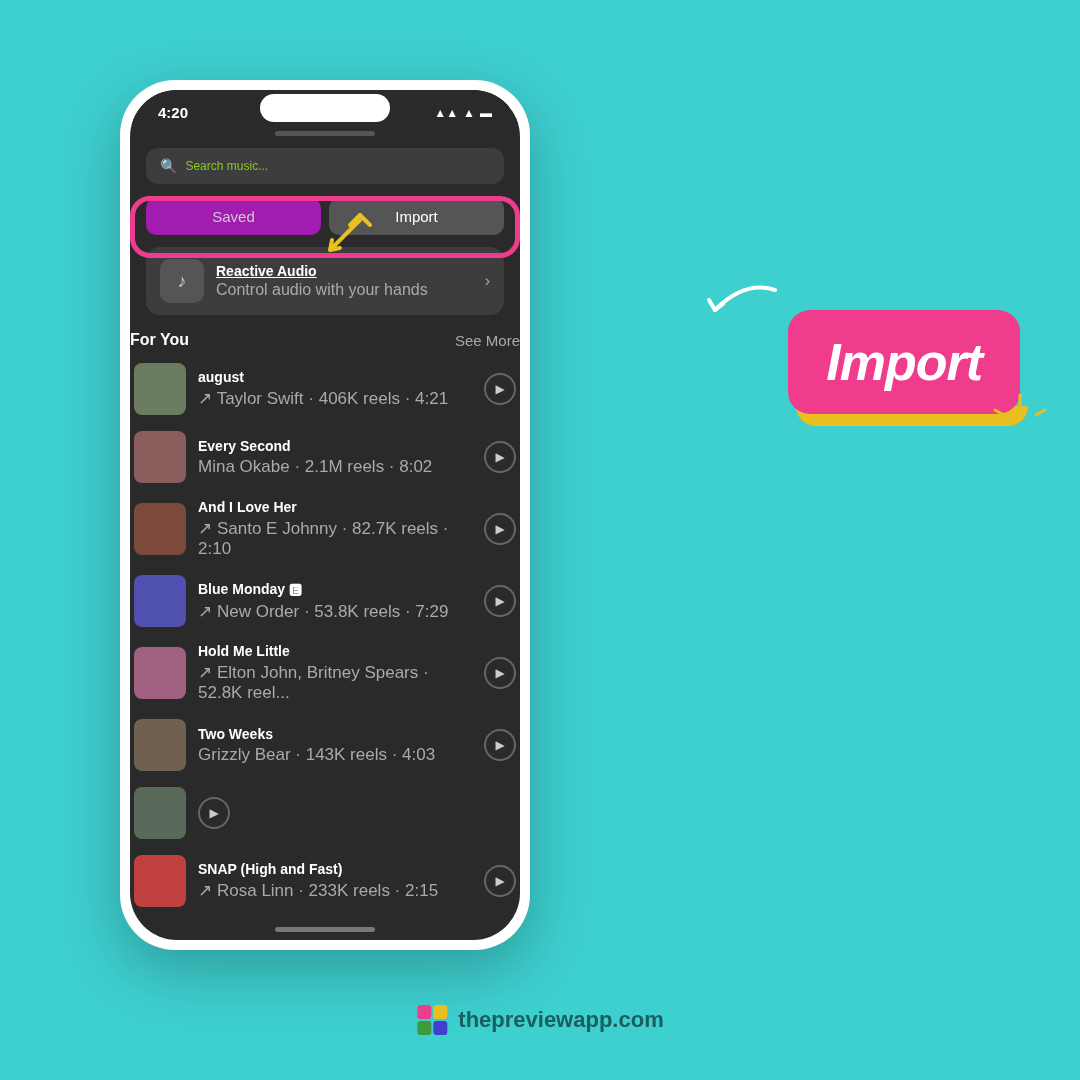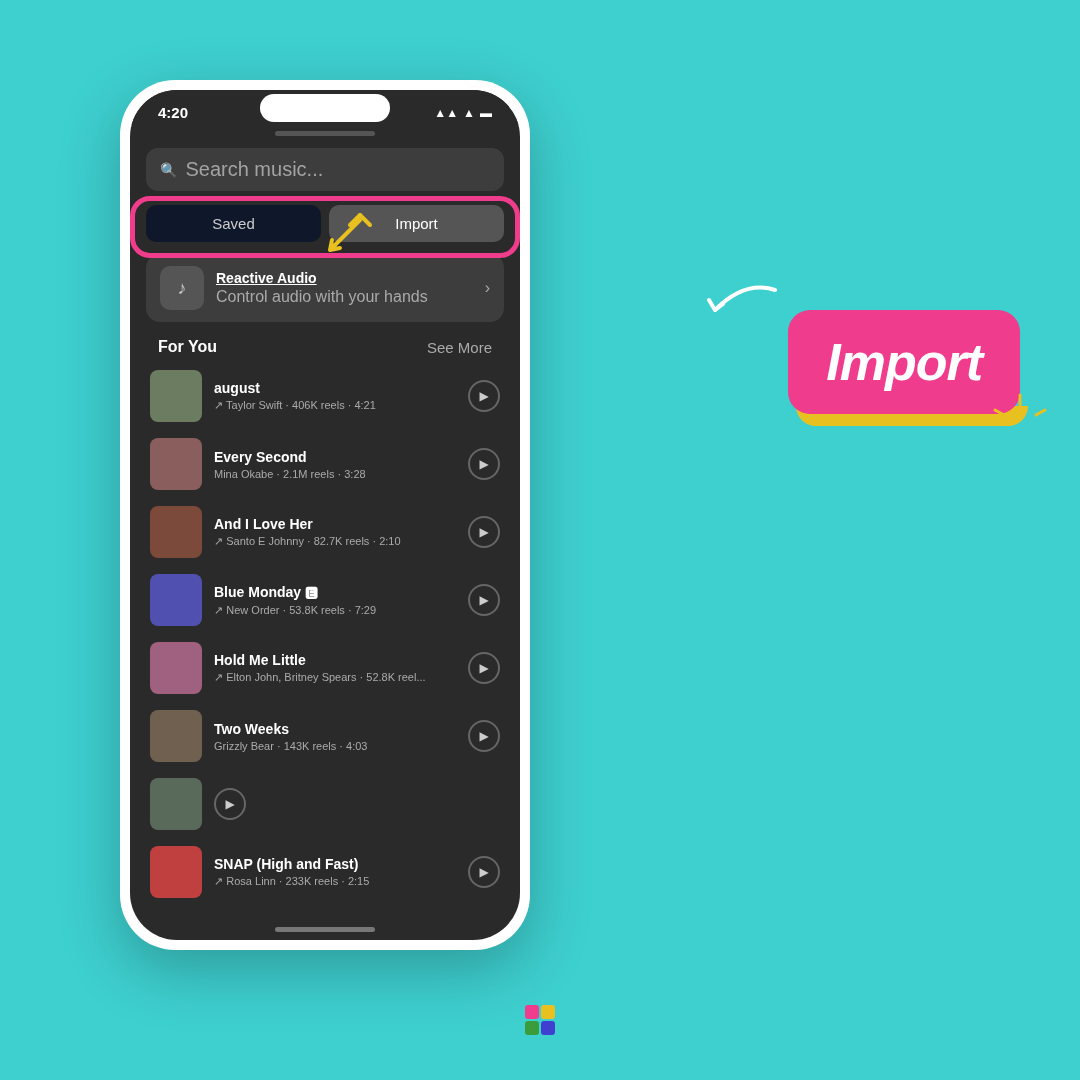--- a/index.html
+++ b/index.html
@@ -99,42 +99,42 @@
       display: flex;
       align-items: center;
       gap: 8px;
       flex-shrink: 0;
     }
     .search-icon-svg {
       color: #aaa;
       font-size: 14px;
     }
     .search-text {
-      color: #a3a3a3;
-      font-size: 20px;
+      color: #84cc16;
+      font-size: 12px;
     }
 
     
     .tab-row {
       display: flex;
       margin: 6px 16px;
       gap: 8px;
       flex-shrink: 0;
     }
     .tab-btn {
       flex: 1;
       padding: 10px 0;
       border-radius: 10px;
       border: none;
       font-size: 15px;
       font-weight: 500;
       cursor: pointer;
     }
     .tab-saved {
-      background: #0f172a;
+      background: #a21caf;
       color: #ccc;
     }
     .tab-import {
       background: #555;
       color: #fff;
     }
 
     
     .import-highlight {
       position: absolute;
@@ -173,54 +173,54 @@
     .reactive-text-wrap { flex: 1; }
     .reactive-title { color: #fff; font-size: 14px; font-weight: 600; text-decoration: underline; }
     .reactive-sub { color: #aaa; font-size: 16px; margin-top: 2px; }
     .reactive-arrow { color: #aaa; font-size: 16px; }
 
     
     .section-header {
       display: flex;
       justify-content: space-between;
       align-items: center;
-      padding: 10px 28px 6px;
+      padding: 10px 0 6px;
       flex-shrink: 0;
     }
     .section-title { color: #fff; font-size: 16px; font-weight: 700; }
     .see-more { color: #aaa; font-size: 15px; }
 
     
     .song-list {
       flex: 1;
       overflow-y: auto;
     }
     .song-list::-webkit-scrollbar { display: none; }
     .song-item {
       display: flex;
       align-items: center;
-      padding: 8px 20px;
+      padding: 8px 4px;
       gap: 12px;
     }
     .song-thumb {
       width: 52px;
       height: 52px;
       border-radius: 8px;
       flex-shrink: 0;
       object-fit: cover;
       display: flex;
       align-items: center;
       justify-content: center;
       font-size: 10px;
       color: #fff;
       font-weight: 700;
     }
     .song-info { flex: 1; }
     .song-title { color: #fff; font-size: 14px; font-weight: 600; margin-bottom: 3px; }
-    .song-meta { color: #aaa; font-size: 11px; }
+    .song-meta { color: #aaa; font-size: 17px; }
     .play-btn {
       width: 32px;
       height: 32px;
       border-radius: 50%;
       border: 2px solid #666;
       display: flex;
       align-items: center;
       justify-content: center;
       color: #ccc;
       font-size: 12px;
@@ -359,21 +359,21 @@
       <div class="song-info">
         <div class="song-title">august</div>
         <div class="song-meta">↗ Taylor Swift · 406K reels · 4:21</div>
       </div>
       <div class="play-btn">▶</div>
     </div>
           <div class="song-item">
       <div class="song-thumb" style="background:#8b5e5e;"></div>
       <div class="song-info">
         <div class="song-title">Every Second</div>
-        <div class="song-meta">Mina Okabe · 2.1M reels · 3:28</div>
+        <div class="song-meta">Mina Okabe · 2.1M reels · 8:02</div>
       </div>
       <div class="play-btn">▶</div>
     </div>
           <div class="song-item">
       <div class="song-thumb" style="background:#7c4a3a;"></div>
       <div class="song-info">
         <div class="song-title">And I Love Her</div>
         <div class="song-meta">↗ Santo E Johnny · 82.7K reels · 2:10</div>
       </div>
       <div class="play-btn">▶</div>
@@ -447,13 +447,14 @@
   <line x1="5" y1="20" x2="14" y2="25" stroke="#e8c020" stroke-width="3" stroke-linecap="round"></line>
 </svg>
 
 <div class="bottom-logo">
   <svg class="logo-icon" viewBox="0 0 32 32">
     <rect x="1" y="1" width="14" height="14" rx="3" fill="#f03c8c"></rect>
     <rect x="17" y="1" width="14" height="14" rx="3" fill="#e8c020"></rect>
     <rect x="1" y="17" width="14" height="14" rx="3" fill="#3a9c3a"></rect>
     <rect x="17" y="17" width="14" height="14" rx="3" fill="#4040d0"></rect>
   </svg>
+  <span class="logo-text">thepreviewapp.com</span>
 </div>
 
 </body></html>

